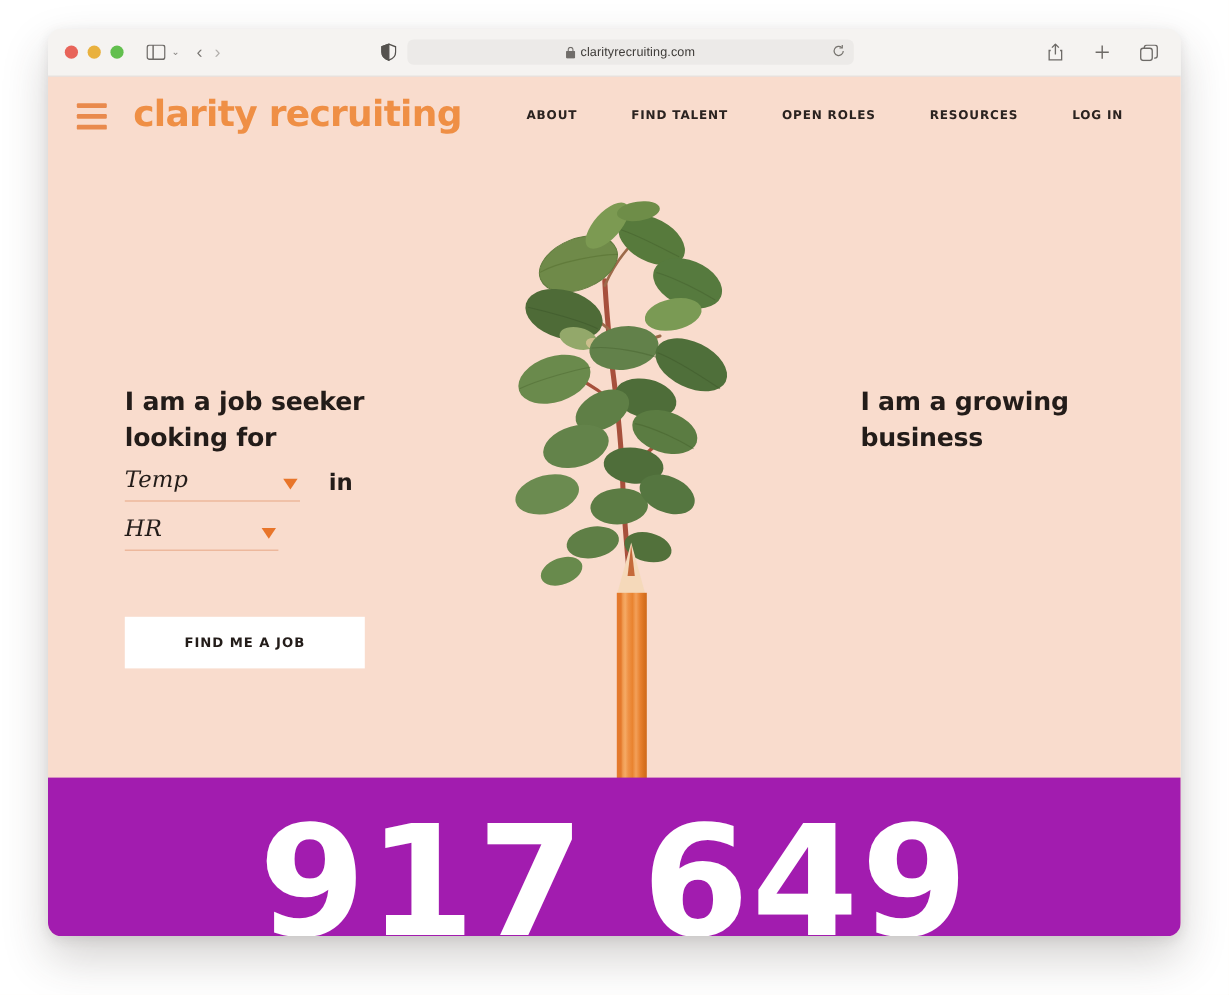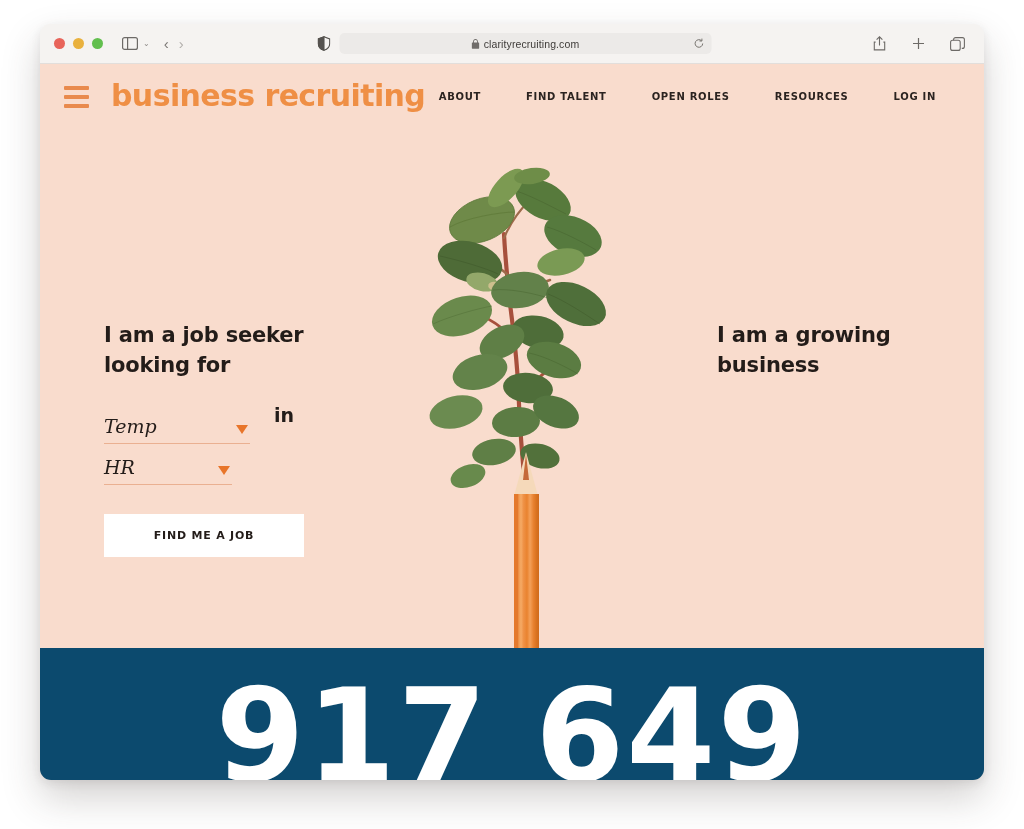--- a/index.html
+++ b/index.html
@@ -206,21 +206,21 @@
   .select-row {
     display: flex;
     align-items: center;
     margin-top: 10px;
   }
   .fake-select {
     position: relative;
     border-bottom: 1.5px solid #eab091;
     padding-bottom: 6px;
   }
-  .fake-select.primary { width: 146px; margin-top: 26px; }
+  .fake-select.primary { width: 146px; }
   .fake-select.secondary { width: 128px; margin-top: 14px; }
   .select-value {
     font-family: "DejaVu Serif", serif;
     font-style: italic;
     font-size: 19px;
     color: #231c19;
     line-height: 1;
   }
   .caret {
     position: absolute;
@@ -274,21 +274,21 @@
     width: 200px;
     height: 38px;
   }
 
   
   .orange-band {
     position: absolute;
     left: 0; right: 0;
     top: 584px;
     height: 132px;
-    background: #0c4a6e;
+    background: #a21caf;
     overflow: hidden;
   }
   .big-number {
     position: absolute;
     left: 50%;
     transform: translateX(-50%);
     top: 24px;
     font-family: "DejaVu Sans", sans-serif;
     font-weight: bold;
     font-size: 128px;
@@ -373,21 +373,21 @@
   </div>
 
   <div class="viewport">
 
     <div class="site-header">
       <div class="hamburger">
         <span></span>
           <span></span>
           <span></span>
       </div>
-      <div class="brand">business recruiting</div>
+      <div class="brand">clarity recruiting</div>
       <div class="site-nav">
         <a class="nav-link">ABOUT</a>
         <a class="nav-link">FIND TALENT</a>
         <a class="nav-link">OPEN ROLES</a>
         <a class="nav-link">RESOURCES</a>
         <a class="nav-link">LOG IN</a>
       </div>
     </div>
 
     <div class="hero-art">

